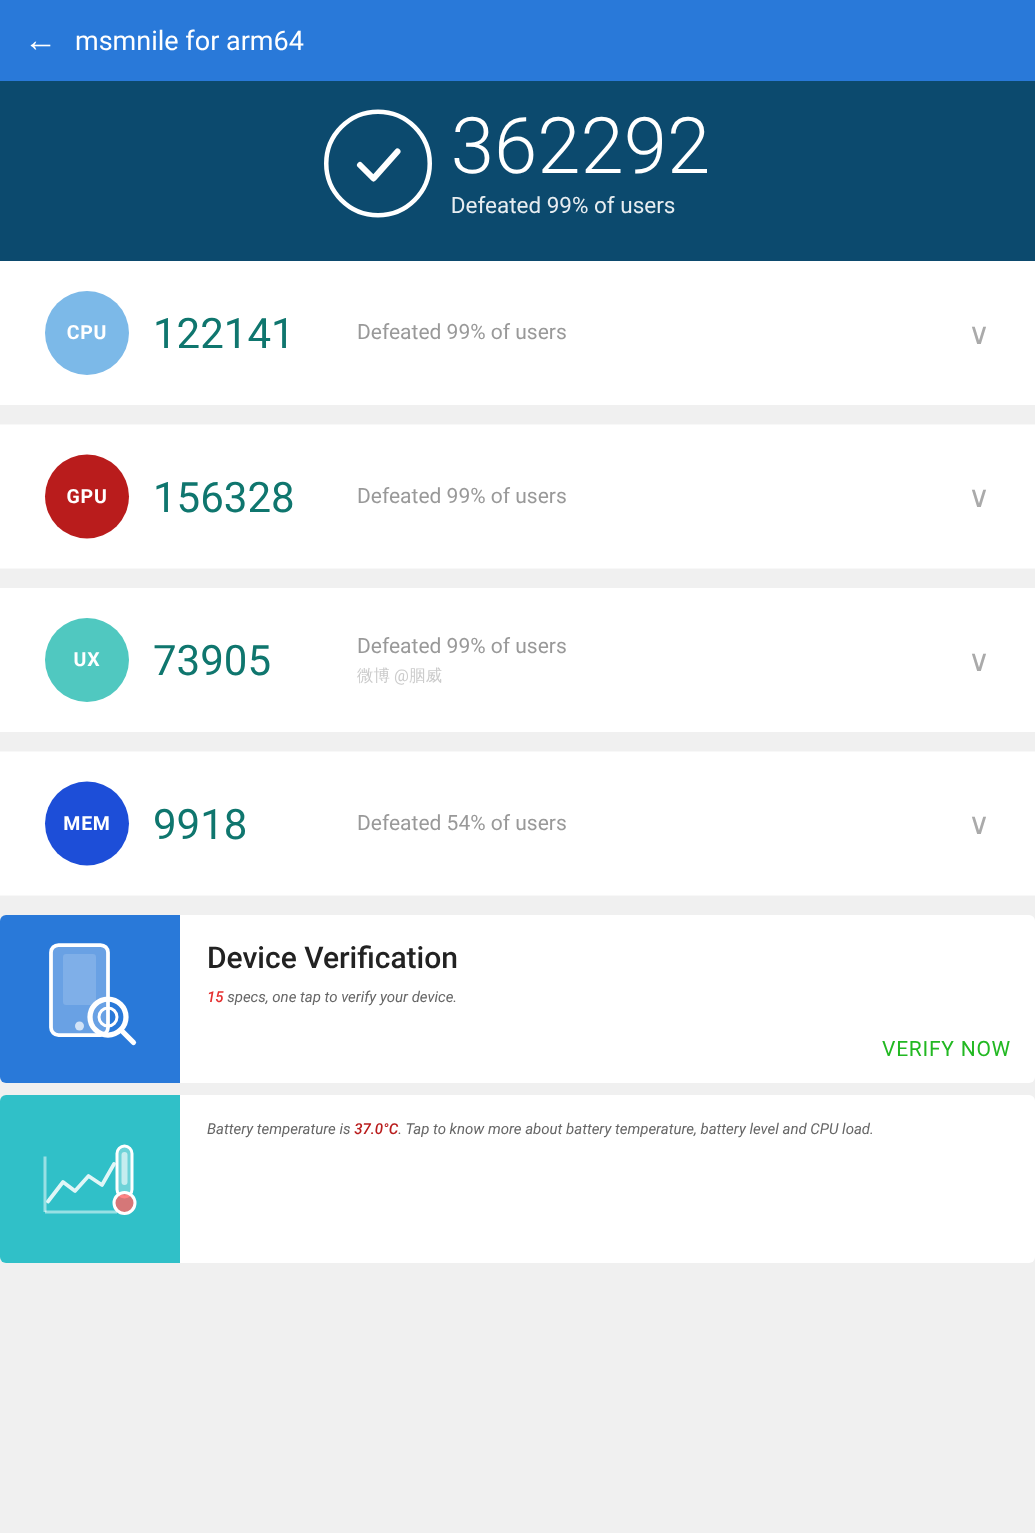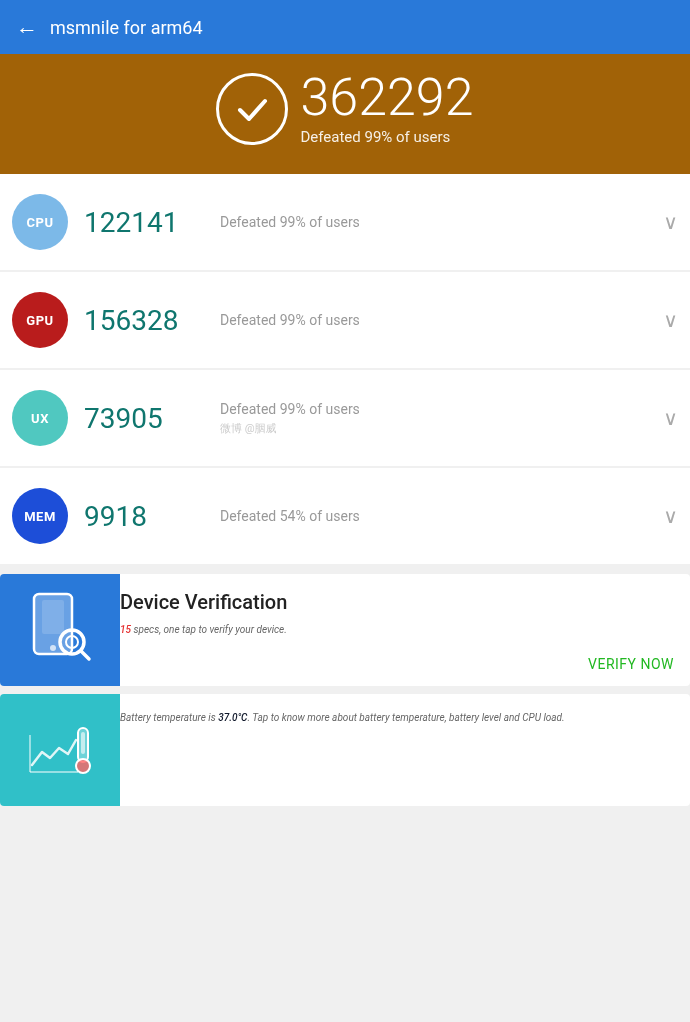--- a/index.html
+++ b/index.html
@@ -24,21 +24,21 @@
       cursor: pointer;
     }
     .header-title {
       color: white;
       font-size: 18px;
       font-weight: 400;
     }
 
     
     .score-banner {
-      background: #a16207;
+      background: #0c4a6e;
       padding: 18px 24px 28px 24px;
       display: flex;
       align-items: center;
       justify-content: center;
       gap: 12px;
     }
     .check-circle {
       width: 72px;
       height: 72px;
       border-radius: 50%;
@@ -70,22 +70,22 @@
 
     
     .cards {
       background: #f0f0f0;
       padding: 0;
     }
 
     
     .metric-card {
       background: white;
-      margin-bottom: 2px;
-      padding: 20px 12px;
+      margin-bottom: 13px;
+      padding: 20px 30px;
       display: flex;
       align-items: center;
       gap: 16px;
     }
     .metric-badge {
       width: 56px;
       height: 56px;
       border-radius: 50%;
       display: flex;
       align-items: center;
@@ -148,21 +148,21 @@
       display: flex;
       align-items: center;
       justify-content: center;
       padding: 16px;
     }
     .feature-icon-bg-blue { background: #2979d9; }
     .feature-icon-bg-teal { background: #30c0c8; }
 
     .feature-content {
       flex: 1;
-      padding: 16px 16px 14px 0;
+      padding: 16px 16px 14px 18px;
       display: flex;
       flex-direction: column;
       justify-content: space-between;
     }
     .feature-title {
       font-size: 20px;
       font-weight: 500;
       color: #222;
       margin-bottom: 8px;
     }
@@ -170,21 +170,21 @@
       font-size: 10px;
       color: #666;
       line-height: 1.5;
       font-style: italic;
     }
     .feature-desc .highlight {
       color: #e53030;
       font-weight: 500;
     }
     .feature-desc .highlight-temp {
-      color: #0f172a;
+      color: #b91c1c;
       font-weight: 500;
     }
     .feature-action {
       color: #22b822;
       font-size: 14px;
       font-weight: 400;
       text-align: right;
       margin-top: 10px;
       letter-spacing: 0.5px;
     }

